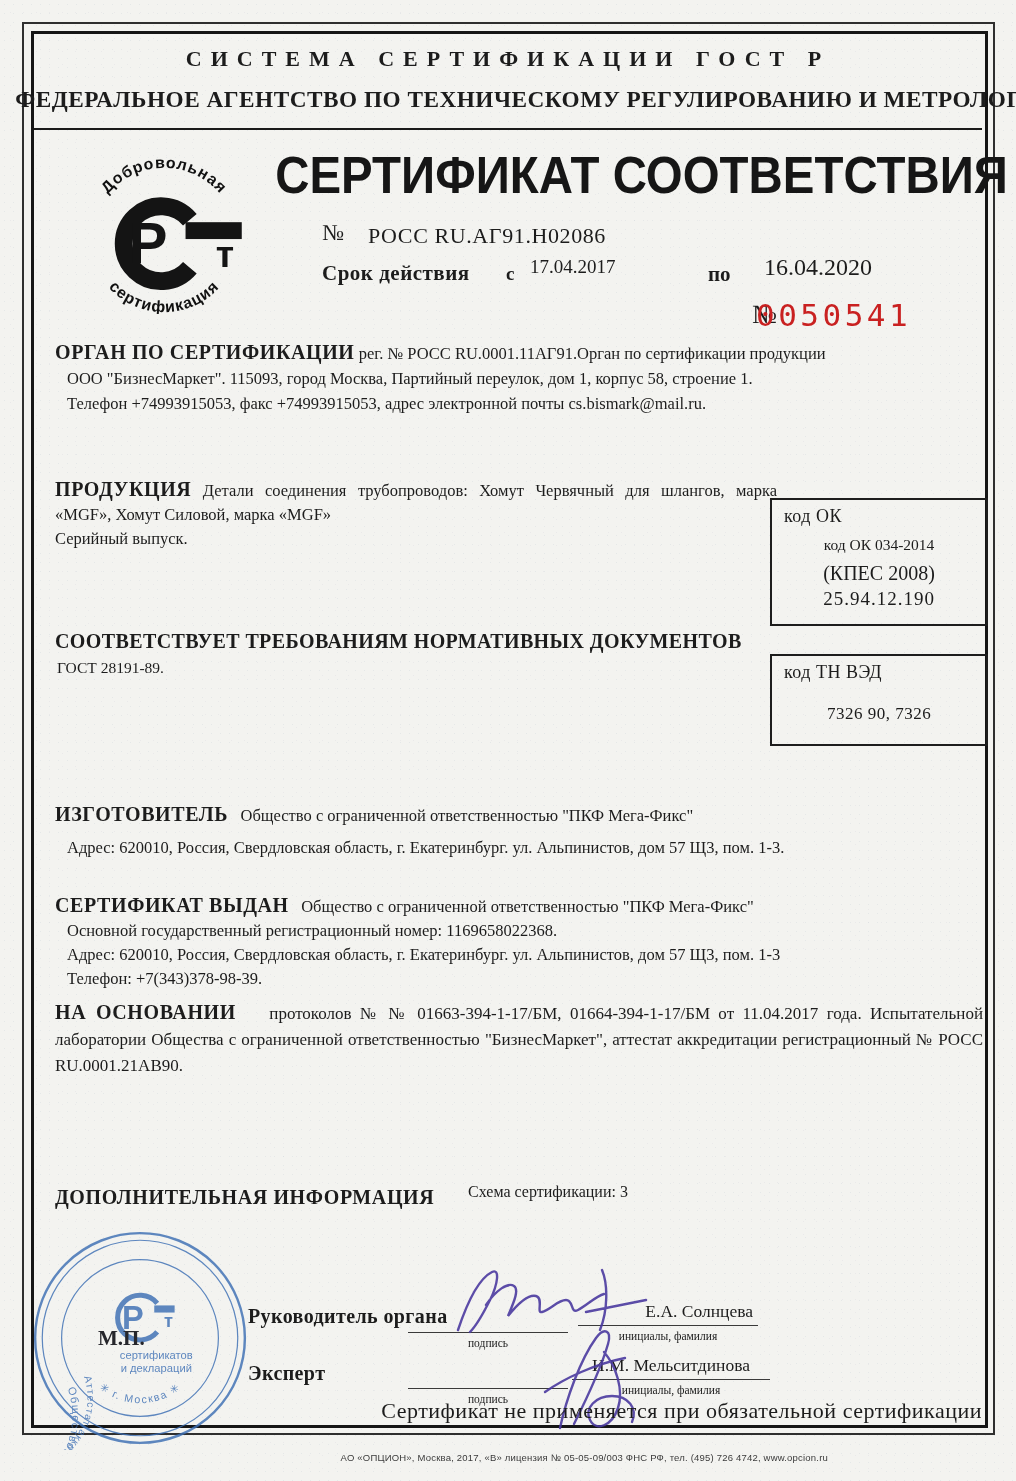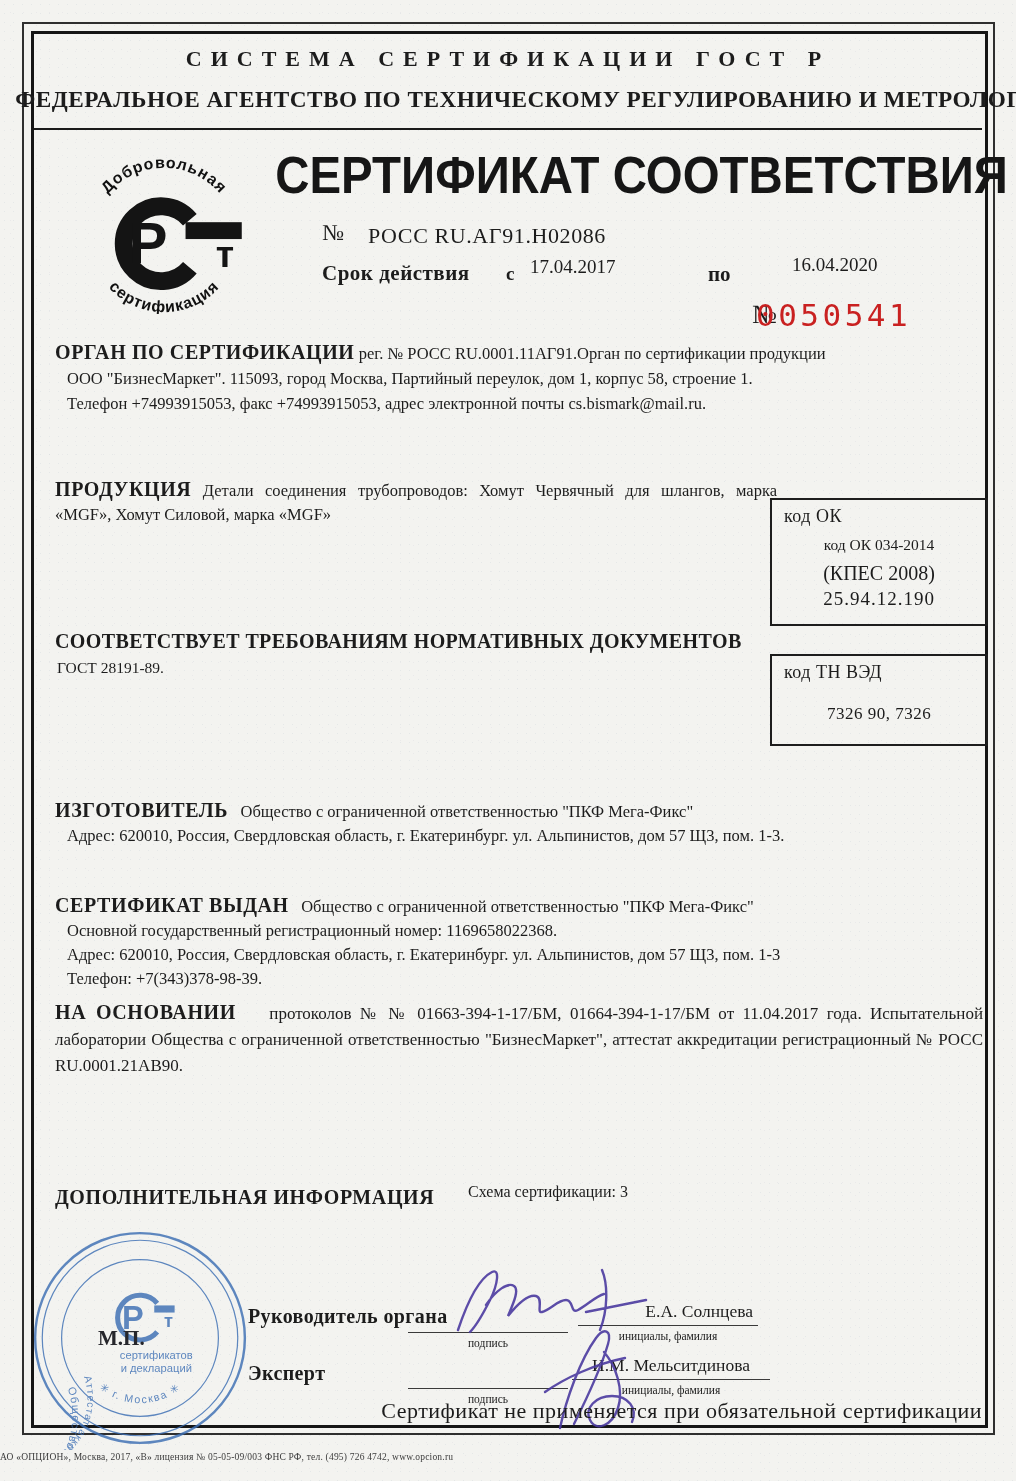--- a/index.html
+++ b/index.html
@@ -28,37 +28,37 @@
   .doc-title{left:250px;top:146px;width:720px;text-align:center;
         font-family:"Liberation Sans",sans-serif;font-weight:bold;font-size:51px;
         transform:scaleX(.93);letter-spacing:0px;white-space:nowrap;color:#161616;}
 
   .no-label{left:322px;top:220px;font-size:23px;}
   .no-value{left:368px;top:223px;font-size:22px;letter-spacing:.6px;}
   .validity-label{left:322px;top:261px;font-size:21px;font-weight:bold;letter-spacing:.5px;}
   .validity-c{left:506px;top:263px;font-size:19px;font-weight:bold;}
   .validity-from{left:530px;top:256px;font-size:19px;text-align:right;}
   .validity-po{left:708px;top:262px;font-size:21px;font-weight:bold;}
-  .validity-to{left:764px;top:254px;font-size:19px;margin-left:28px;}
+  .validity-to{left:764px;top:254px;font-size:24px;}
 
   .rednum-label{left:752px;top:300px;font-size:26px;}
   .rednum-value{left:756px;top:297px;font-family:"DejaVu Sans Mono",monospace;
         font-size:31px;color:#c92121;letter-spacing:3.5px;font-weight:500;}
 
   .sec{line-height:25px;font-size:16.5px;}
   .sec .h{font-weight:bold;font-size:20px;letter-spacing:.6px;}
   .sec .cont{padding-left:12px;}
   .jall{text-align:justify;}
   .jall .fl{text-align:justify;-moz-text-align-last:justify;text-align-last:justify;}
 
   .sec-organ{left:55px;top:340px;width:925px;}
   .sec-product{left:55px;top:477px;width:722px;line-height:24px;}
   .sec-conform-h{left:55px;top:630px;font-weight:bold;font-size:20px;letter-spacing:.4px;}
   .sec-gost{left:57px;top:659px;font-size:15.5px;}
-  .sec-manu{left:55px;top:798px;width:925px;line-height:24px;}
+  .sec-manu{left:55px;top:798px;width:925px;line-height:32px;}
   .sec-issued{left:55px;top:893px;width:925px;line-height:24px;}
   .sec-basis{left:55px;top:999px;width:928px;line-height:26px;font-size:17px;}
   .sec-add-h{left:55px;top:1186px;font-weight:bold;font-size:20px;letter-spacing:.6px;}
   .sec-add-v{left:468px;top:1183px;font-size:16px;}
 
   .codebox{border:2px solid #1d1d1d;background:transparent;}
   .box-ok{left:770px;top:498px;width:214px;height:124px;}
   .box-tn{left:770px;top:654px;width:214px;height:88px;}
   .codebox .lbl{position:absolute;left:12px;top:6px;font-size:18px;letter-spacing:.5px;}
   .box-ok .l1{position:absolute;left:0;top:36px;width:100%;text-align:center;font-size:15.5px;}
@@ -73,22 +73,22 @@
   .sigline{border-top:1.6px solid #3a3a3a;text-align:center;}
   .sigline .cap{font-size:11.5px;color:#222;}
   .sig-l1{left:408px;top:1332px;width:160px;}
   .sig-l2{left:408px;top:1388px;width:160px;}
   .name1{left:583px;top:1301px;width:170px;text-align:right;font-size:17.5px;}
   .name2{left:576px;top:1355px;width:190px;text-align:center;font-size:17.5px;}
   .nameline1{left:578px;top:1325px;width:180px;}
   .nameline2{left:572px;top:1379px;width:198px;}
 
   .bottom-note{left:34px;top:1398px;width:948px;text-align:right;font-size:22px;letter-spacing:.5px;}
-  .footer{left:0;top:1452px;width:828px;text-align:left;
-        font-family:Liberation Serif, serif;font-size:9.5px;color:#3b3b3b;letter-spacing:.2px;}
+  .footer{left:0;top:1452px;width:828px;text-align:right;
+        font-family:Liberation Sans, sans-serif;font-size:9.5px;color:#3b3b3b;letter-spacing:.2px;}
 
   svg text{font-family:"Liberation Sans",sans-serif;}
   .logo-curved{font-weight:bold;font-size:17px;letter-spacing:1px;fill:#111;}
   .stamp-svg{opacity:.82;}
   .stamp-txt{fill:#3d6fb4;}
   .overlay{left:0;top:0;width:1016px;height:1481px;pointer-events:none;}
 </style>
 </head>
 <body>
 
@@ -132,20 +132,21 @@
     <div><span class="h">ОРГАН ПО СЕРТИФИКАЦИИ</span>
       <span>рег. № РОСС RU.0001.11АГ91.Орган по сертификации продукции</span></div>
     <div class="cont">ООО "БизнесМаркет". 115093, город Москва, Партийный переулок, дом 1, корпус 58, строение 1.</div>
     <div class="cont">Телефон +74993915053, факс +74993915053, адрес электронной почты cs.bismark@mail.ru.</div>
   </div>
 
   <div class="abs sec sec-product jall">
     <div class="fl"><span class="h">ПРОДУКЦИЯ</span>
       <span>Детали соединения трубопроводов: Хомут Червячный для шлангов, марка</span></div>
     <div>«MGF», Хомут Силовой, марка «MGF»</div>
+    <div>Серийный выпуск.</div>
   </div>
 
   <div class="abs codebox box-ok">
     <div class="lbl">код ОК</div>
     <div class="l1">код ОК 034-2014</div>
     <div class="l2">(КПЕС 2008)</div>
     <div class="l3">25.94.12.190</div>
   </div>
 
   <div class="abs sec-conform-h">СООТВЕТСТВУЕТ ТРЕБОВАНИЯМ НОРМАТИВНЫХ ДОКУМЕНТОВ</div>

